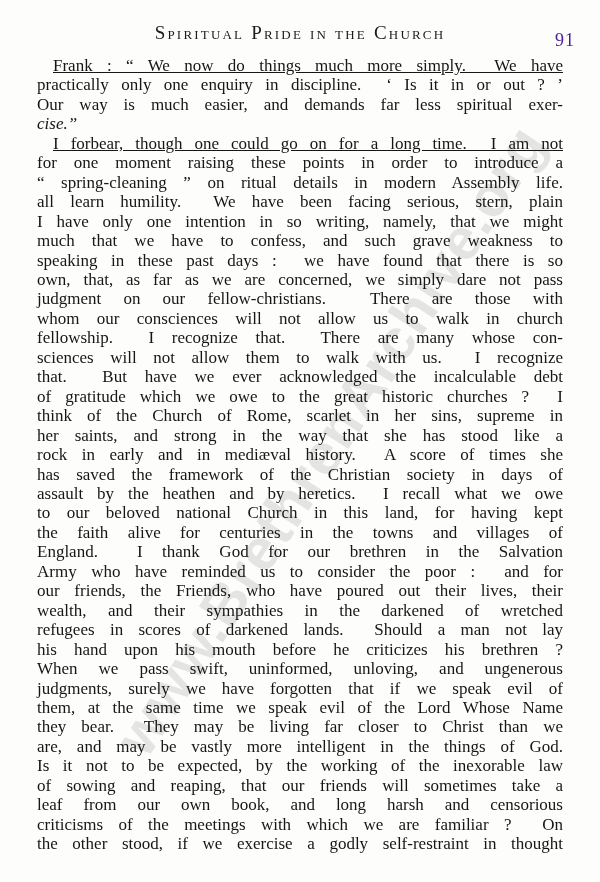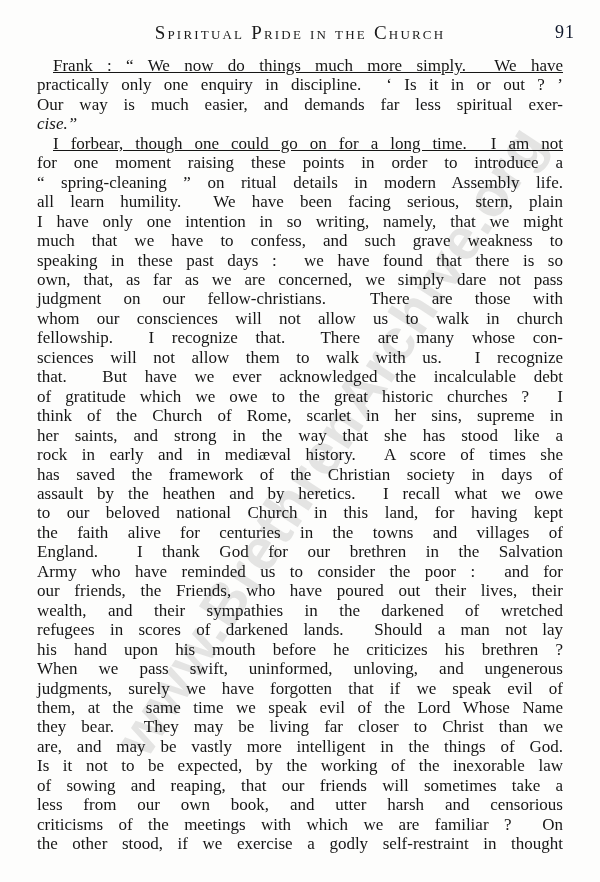--- a/index.html
+++ b/index.html
@@ -24,24 +24,24 @@
     display: block;
     text-align: center;
     font-variant: small-caps;
     font-size: 19px;
     letter-spacing: 2.2px;
     color: #1b1b1b;
     white-space: nowrap;
   }
   .head-page-num {
     position: absolute;
-    top: 0; right: -12px;
+    top: 8px; right: -12px;
     font-size: 18px;
     letter-spacing: 1px;
-    color: #0f172a;
+    color: #4c1d95;
   }
   .body-text {
     position: absolute;
     top: 56px; left: 37px; width: 526px;
     font-size: 17px;
     line-height: 19.45px;
     color: #161616;
     z-index: 2;
   }
   .line {
@@ -111,18 +111,18 @@
       <div class="line">wealth, and their sympathies in the darkened of wretched</div>
       <div class="line">refugees in scores of darkened lands.&nbsp; Should a man not lay</div>
       <div class="line">his hand upon his mouth before he criticizes his brethren ?</div>
       <div class="line">When we pass swift, uninformed, unloving, and ungenerous</div>
       <div class="line">judgments, surely we have forgotten that if we speak evil of</div>
       <div class="line">them, at the same time we speak evil of the Lord Whose Name</div>
       <div class="line">they bear.&nbsp; They may be living far closer to Christ than we</div>
       <div class="line">are, and may be vastly more intelligent in the things of God.</div>
       <div class="line">Is it not to be expected, by the working of the inexorable law</div>
       <div class="line">of sowing and reaping, that our friends will sometimes take a</div>
-      <div class="line">less from our own book, and utter harsh and censorious</div>
+      <div class="line">leaf from our own book, and long harsh and censorious</div>
       <div class="line">criticisms of the meetings with which we are familiar ?&nbsp; On</div>
       <div class="line">the other stood, if we exercise a godly self-restraint in thought</div>
     </div>
 
 </div>
 
 </body></html>

